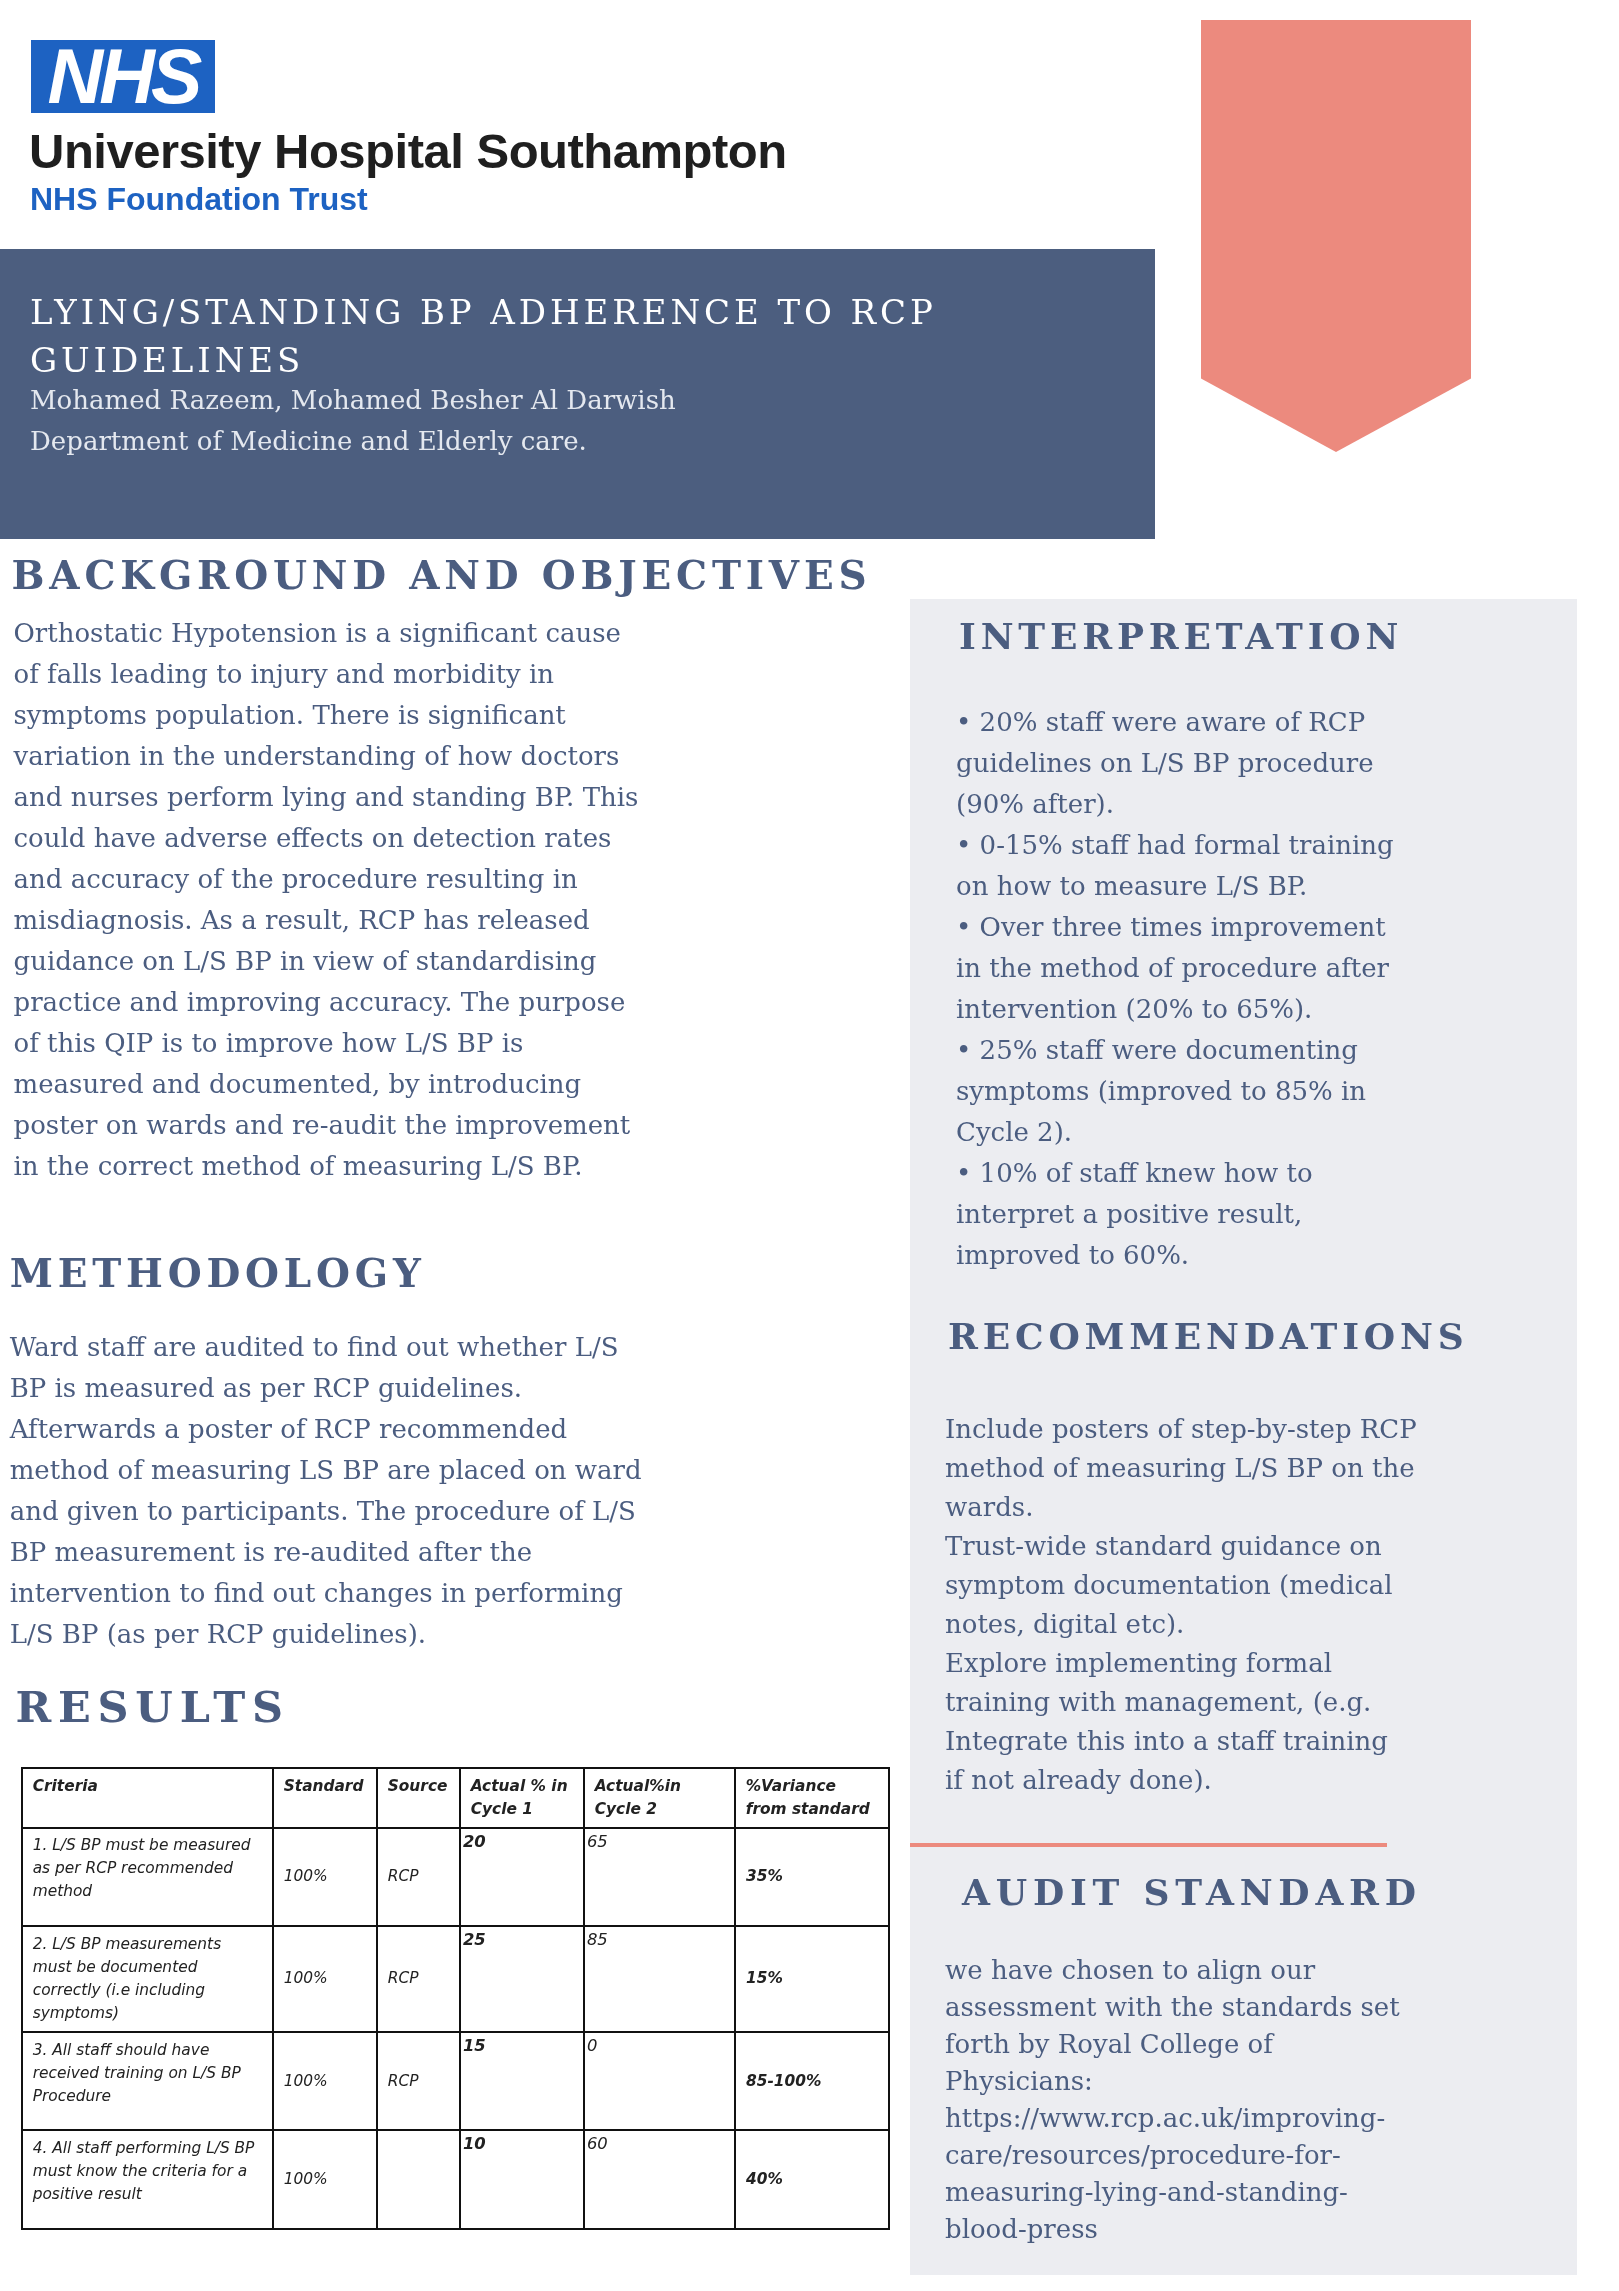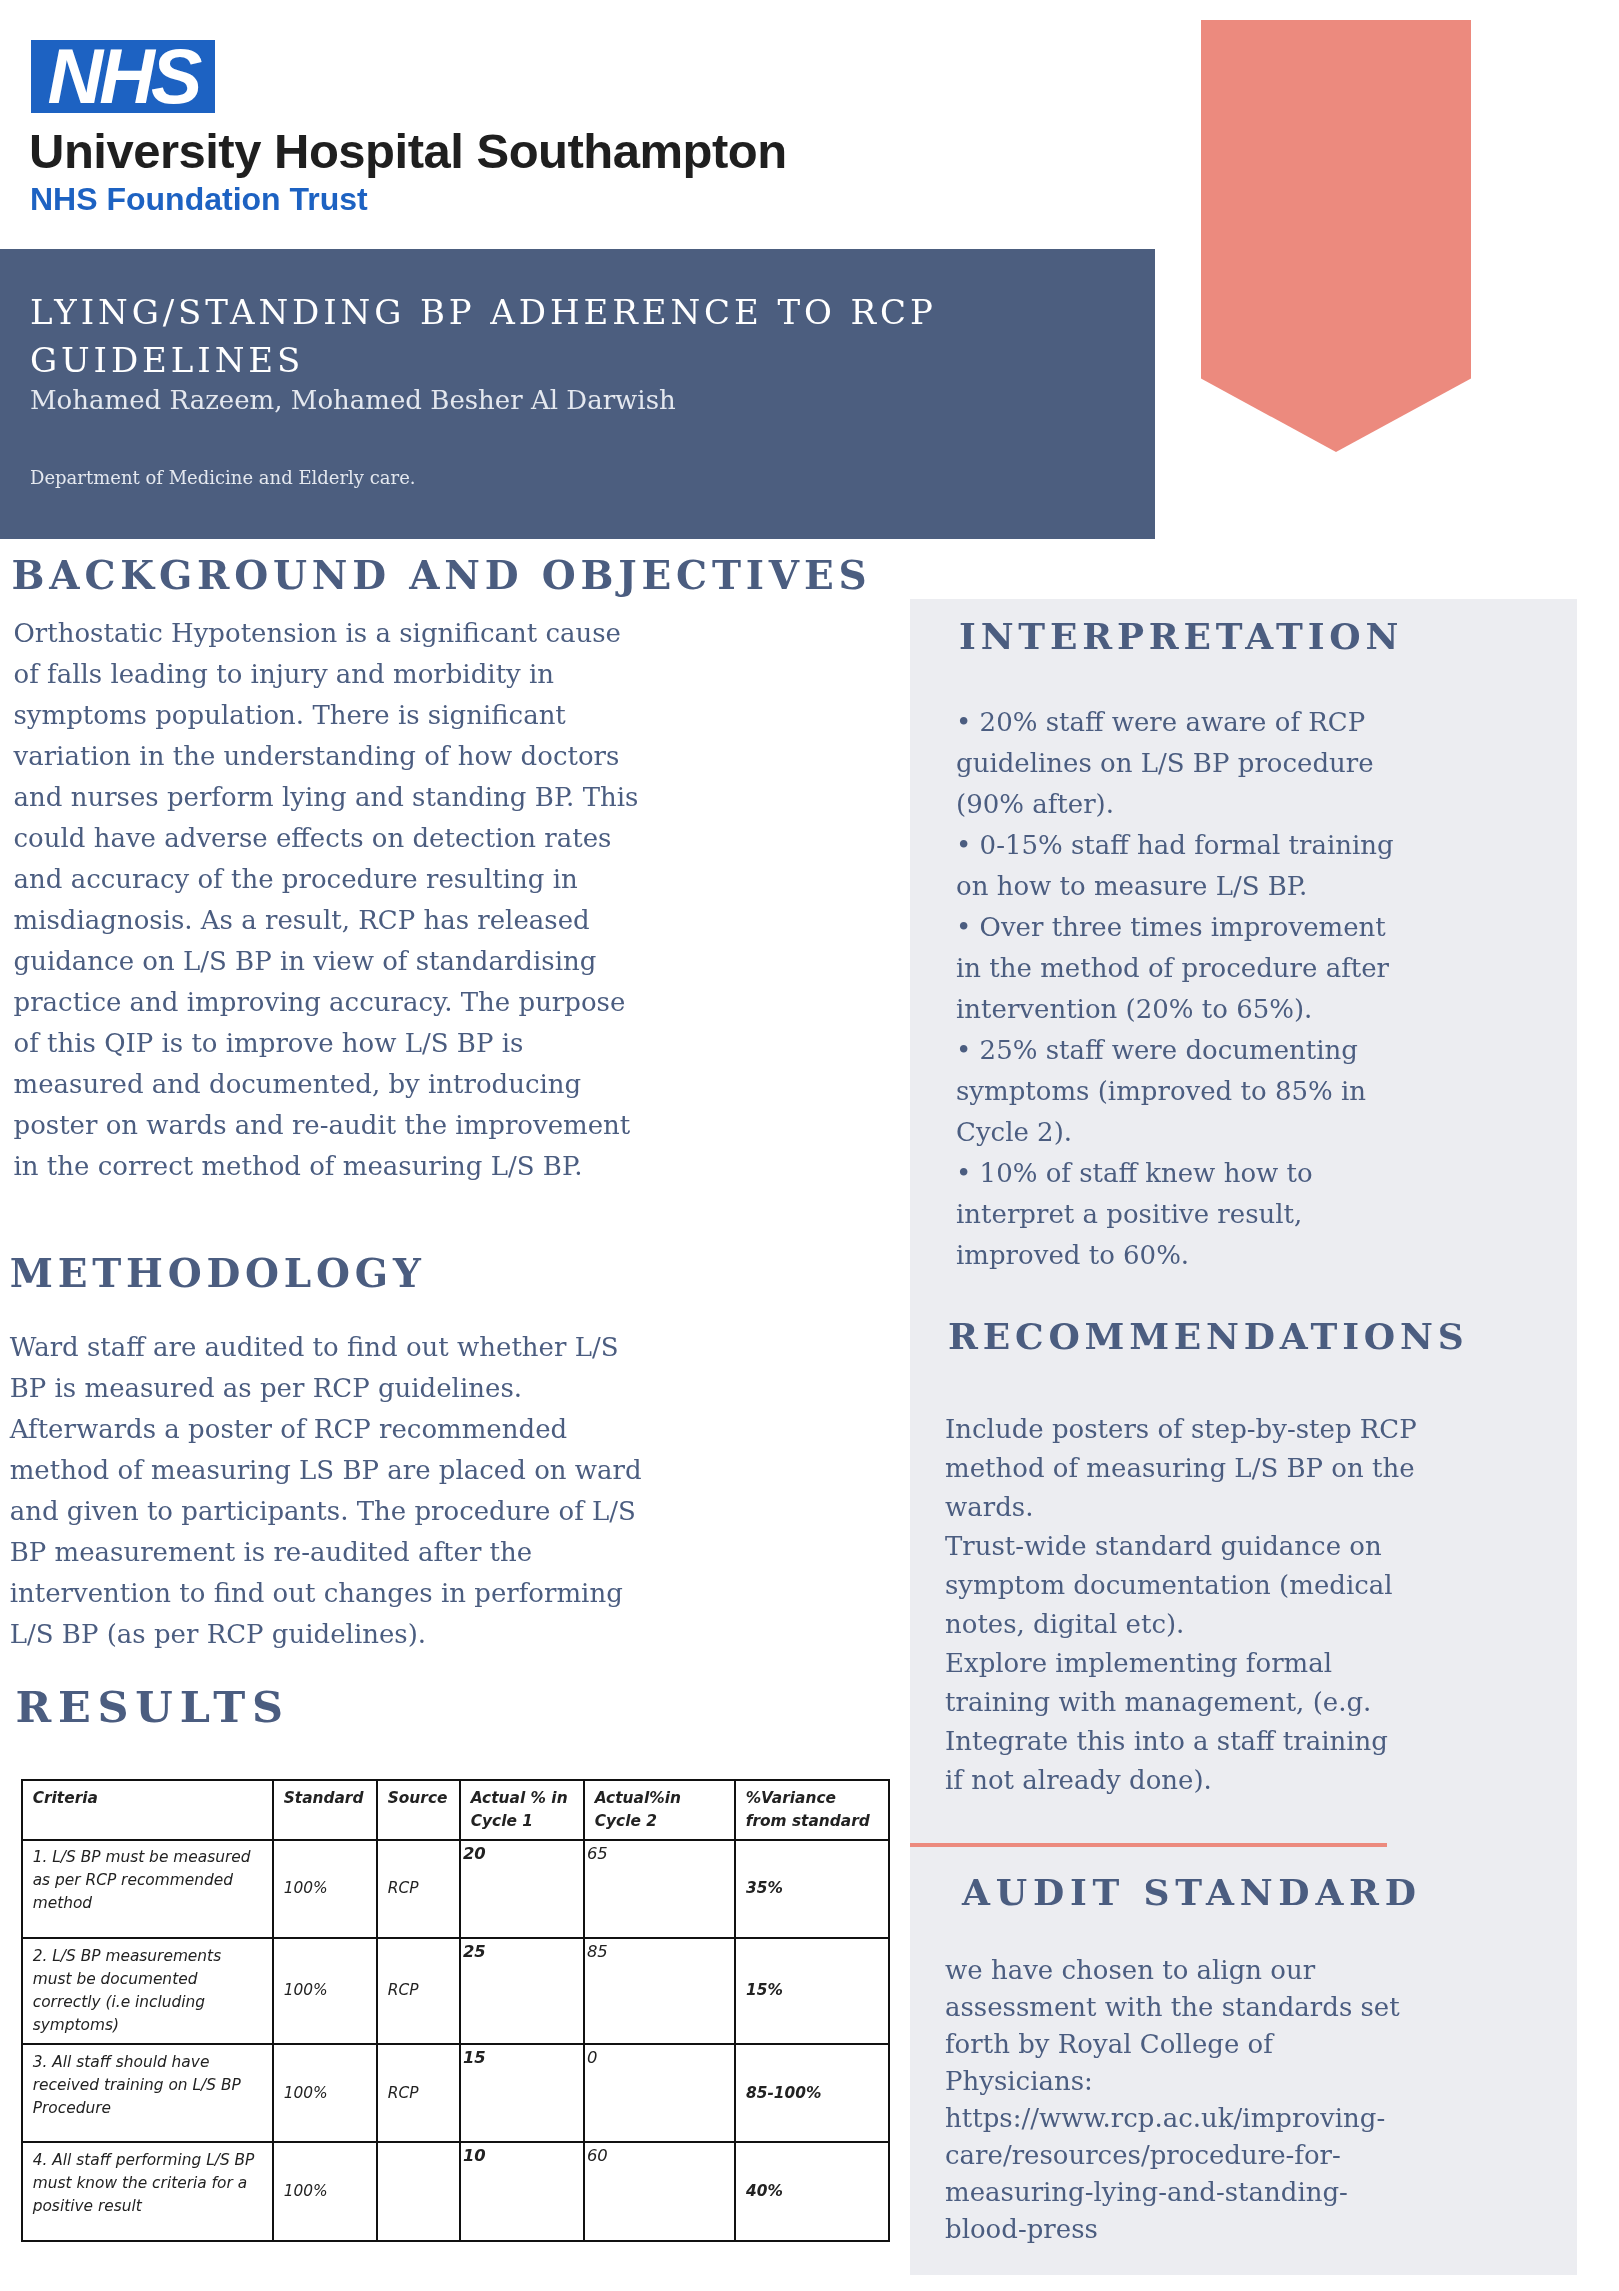--- a/index.html
+++ b/index.html
@@ -46,21 +46,21 @@
       font-size: 34px; letter-spacing: 3.9px; line-height: 48px;
       color: #ffffff; text-transform: uppercase;
     }
     .authors {
       left: 30px; top: 380px;
       font-size: 26px; color: #e4e8ef; line-height: 41px; white-space: nowrap;
       font-weight: 300;
     }
     .dept {
       left: 30px; top: 421px;
-      font-size: 18px; color: #e4e8ef; line-height: 41px; white-space: nowrap; margin-top: 36px;
+      font-size: 26px; color: #e4e8ef; line-height: 41px; white-space: nowrap;
     }
 
     
     .ribbon { left: 1201px; top: 20px; width: 270px; height: 432px; }
 
     
     .h-section {
       font-family: "DejaVu Serif", serif;
       font-weight: bold; color: #4b5d80;
       letter-spacing: 4.8px; white-space: nowrap;
@@ -75,21 +75,20 @@
     .p-meth { left: 9.7px; top: 1327px; }
     .h-res { left: 15.4px; top: 1682px; font-size: 43px; letter-spacing: 6.8px; }
 
     
     .results-table {
       left: 21px; top: 1767px; width: 867px;
       border-collapse: collapse;
       font-family: "DejaVu Sans", sans-serif;
       font-style: italic; color: #222222;
       table-layout: fixed;
-      margin-top: 12px;
     }
     .results-table th, .results-table td {
       border: 2.9px solid #111111;
       vertical-align: top;
       padding: 5.8px 9.7px;
       font-size: 15.4px; line-height: 23px;
       overflow: hidden;
     }
     .results-table th { font-weight: bold; text-align: left; height: 46px; }
     .results-table td { height: 85px; }

